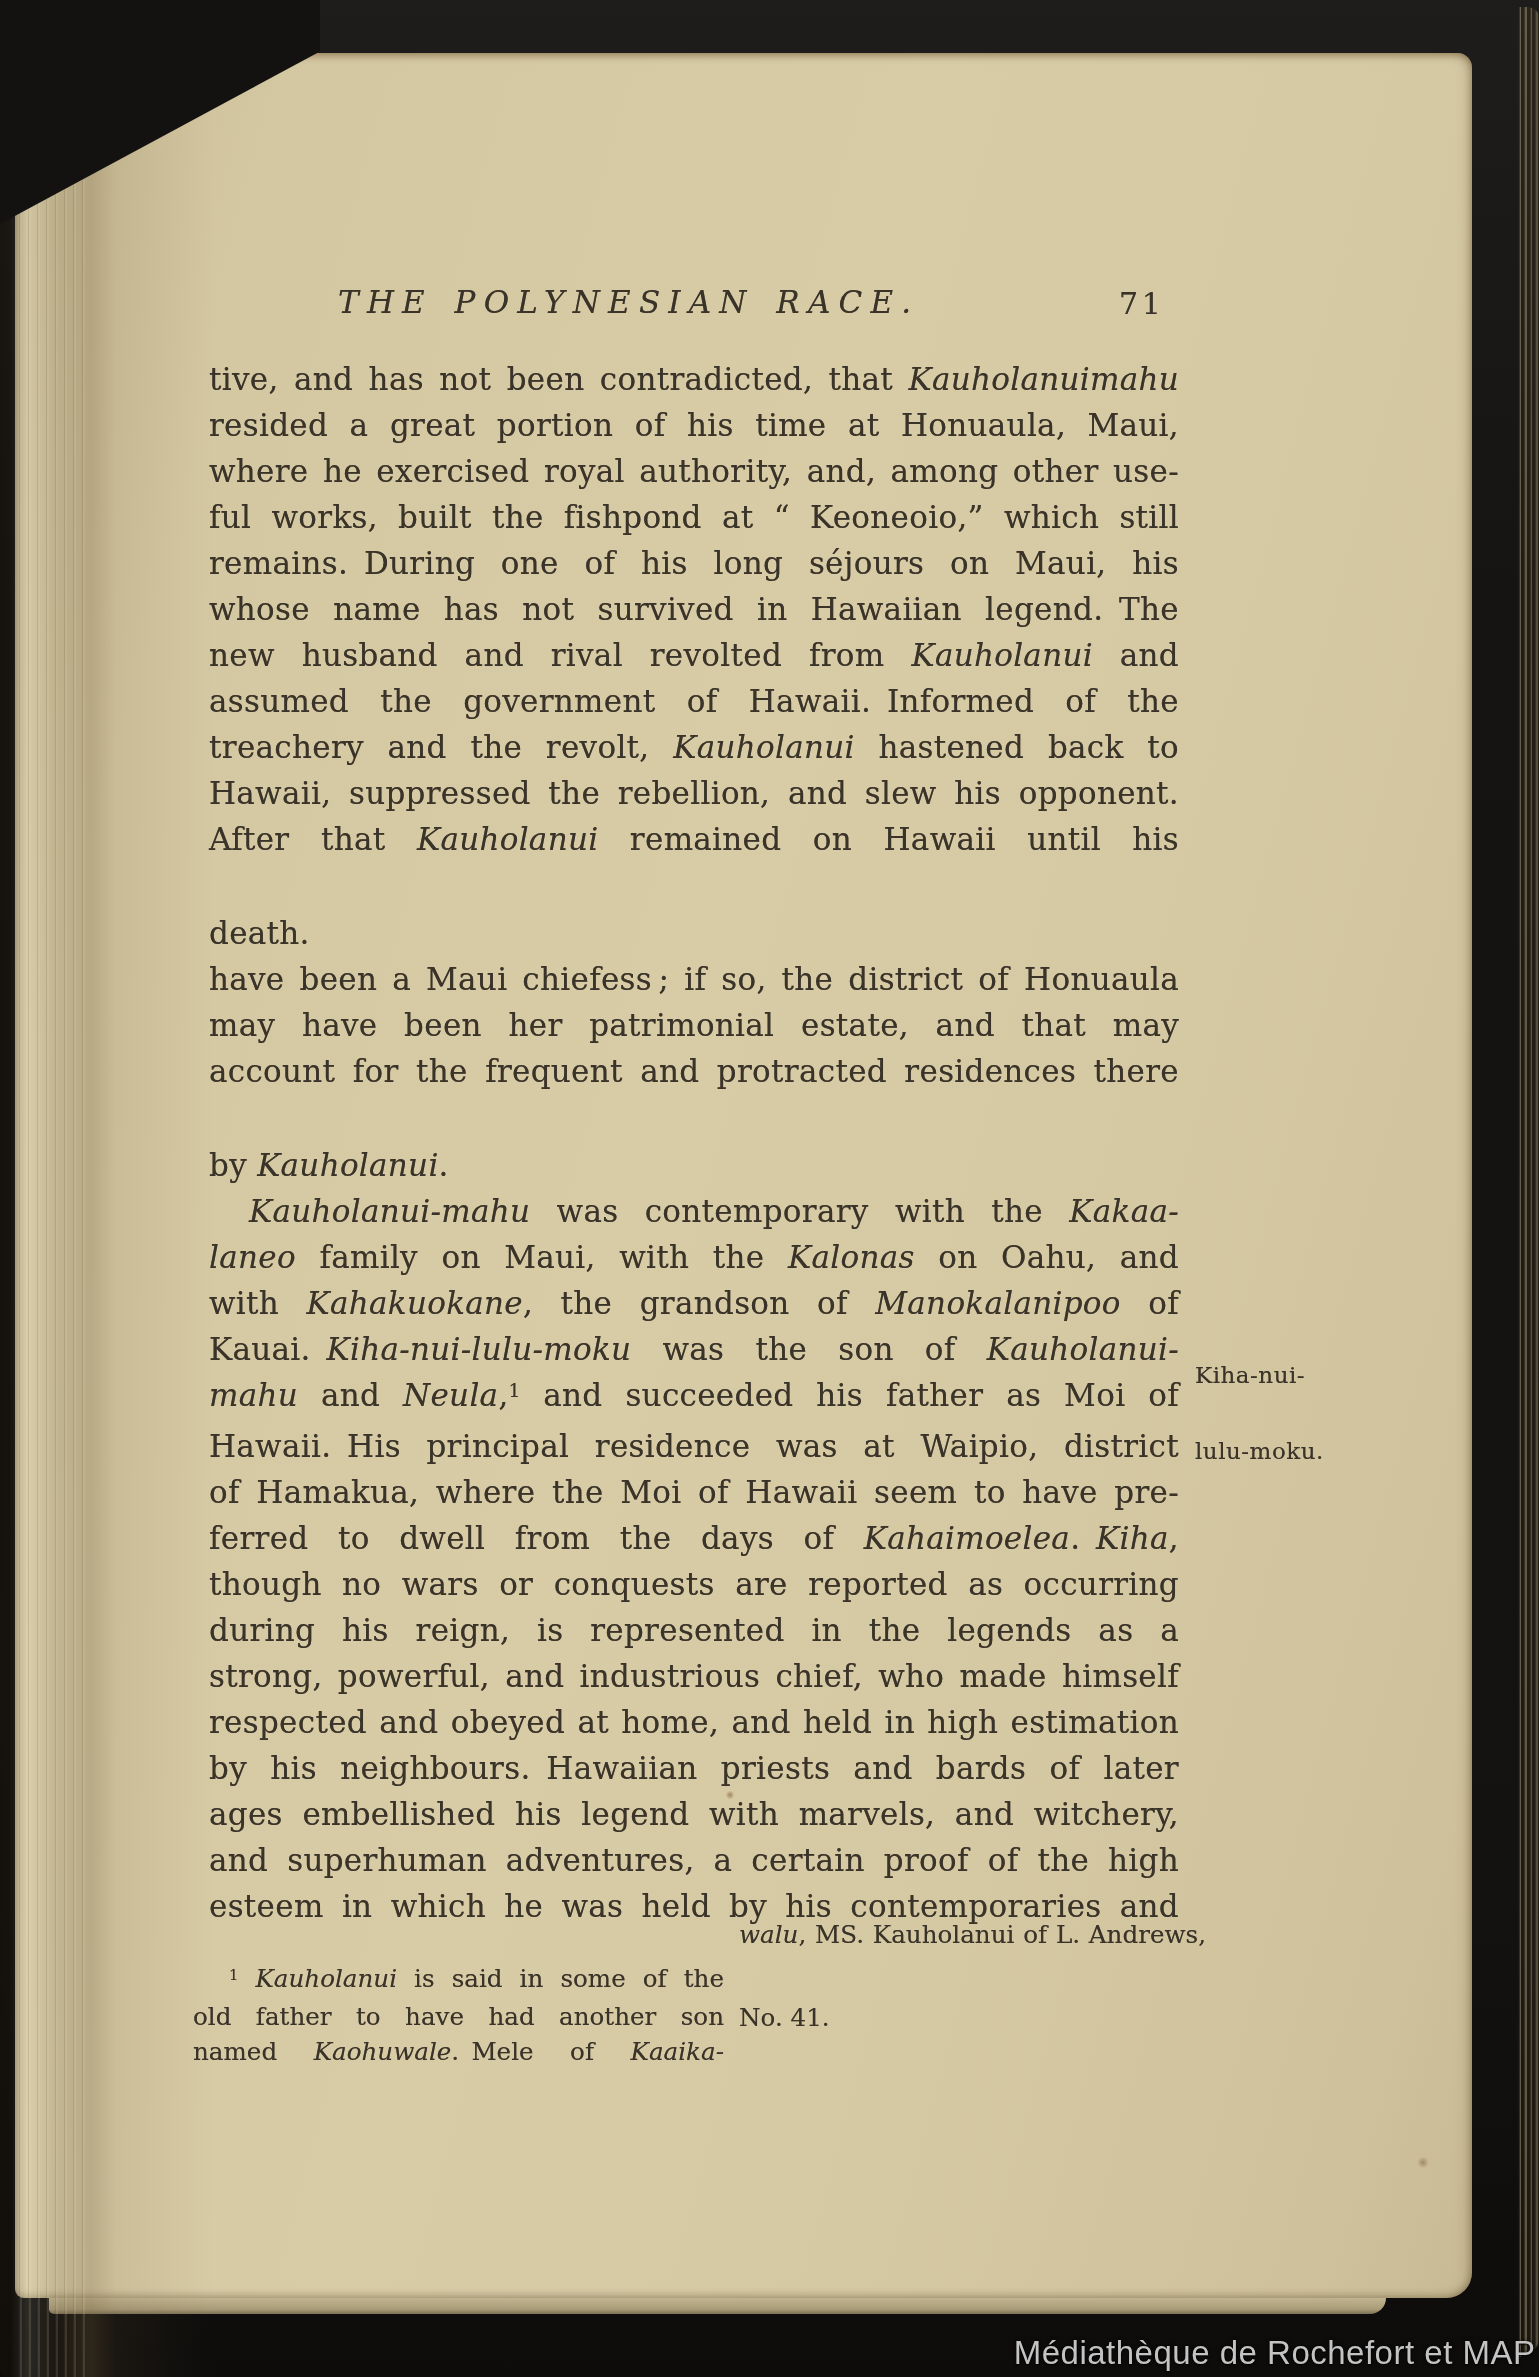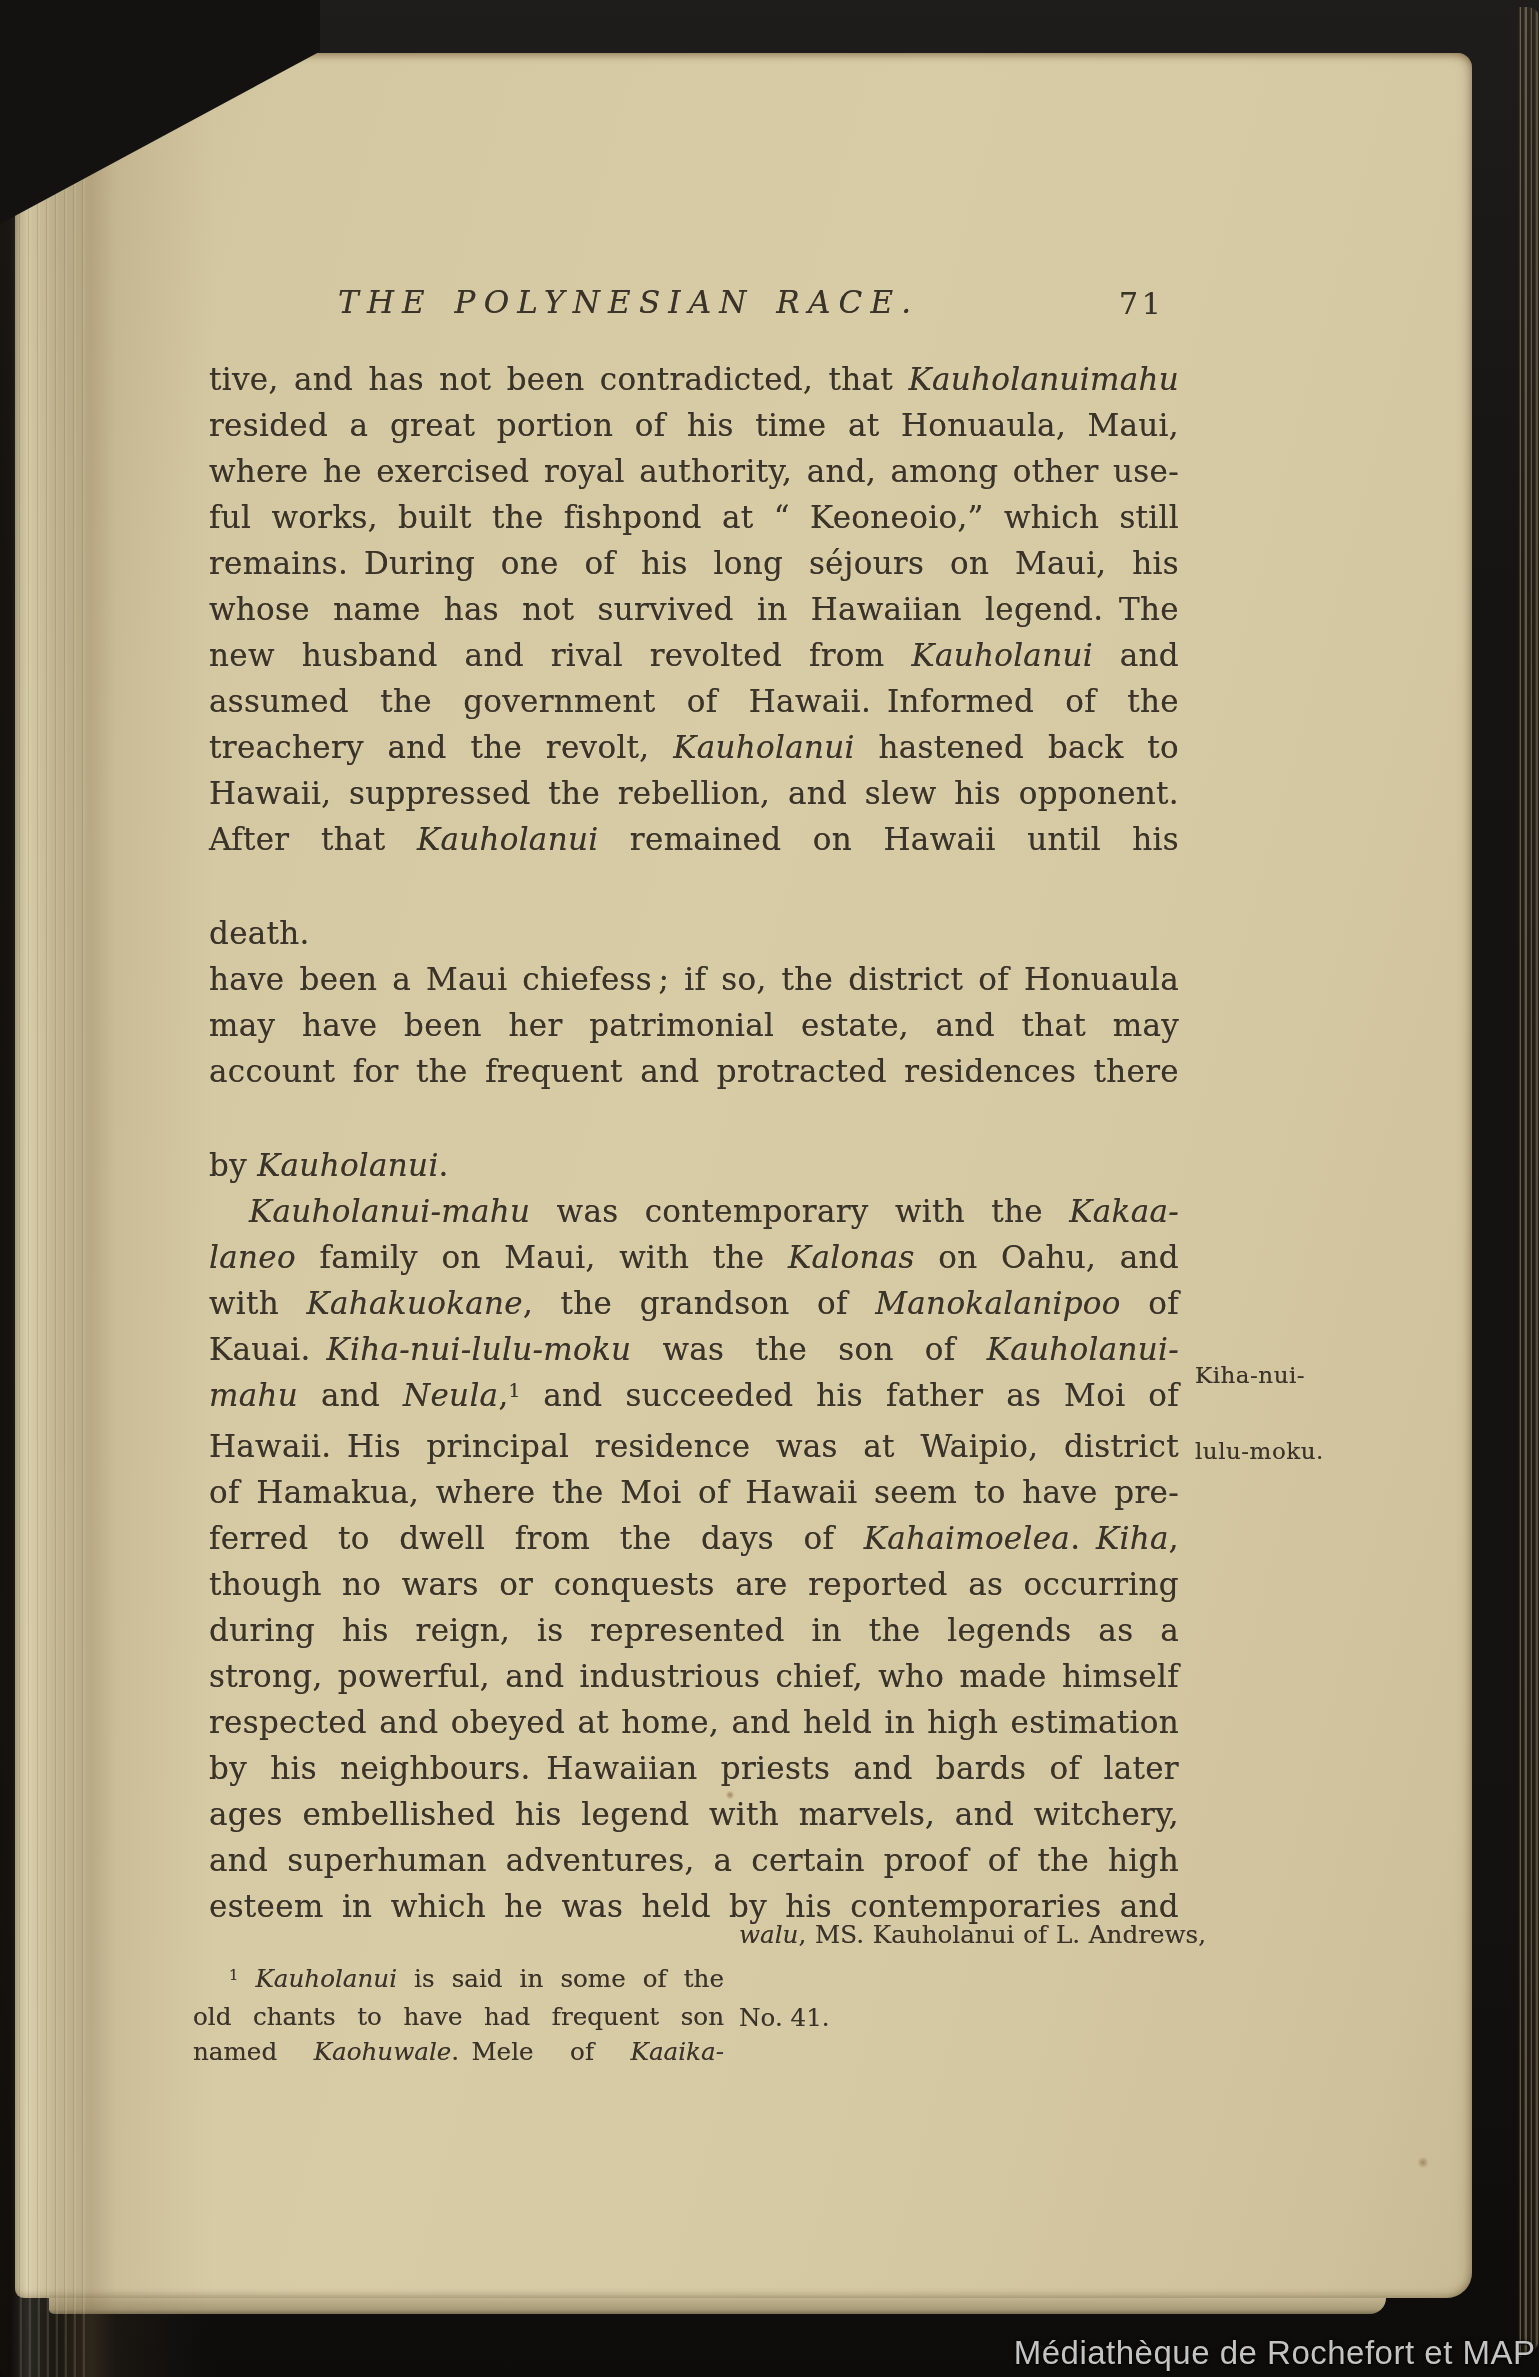--- a/index.html
+++ b/index.html
@@ -95,21 +95,21 @@
       <div class="line"><span>esteem in which he was held by his contemporaries and</span></div>
     </div>
 
   <div class="margin-note ink">
     <div class="line nj">Kiha-nui-</div>
     <div class="line nj">lulu-moku.</div>
   </div>
 
   <div class="footnote-left ink">
       <div class="line ind"><span class="sup">1</span><span> </span><span class="it">Kauholanui</span><span> is said in some of the</span></div>
-      <div class="line"><span>old chants to have had frequent son</span></div>
+      <div class="line"><span>old father to have had another son</span></div>
       <div class="line"><span>named </span><span class="it">Kaohuwale</span><span>. Mele of </span><span class="it">Kaaika-</span></div>
     </div>
   <div class="footnote-right ink">
       <div class="line"><span class="it">walu</span><span>, MS. Kauholanui of L. Andrews,</span></div>
       <div class="line nj"><span>No. 41.</span></div>
     </div>
 
   <div class="watermark">Médiathèque de Rochefort et MAP</div>
 </div>
 

